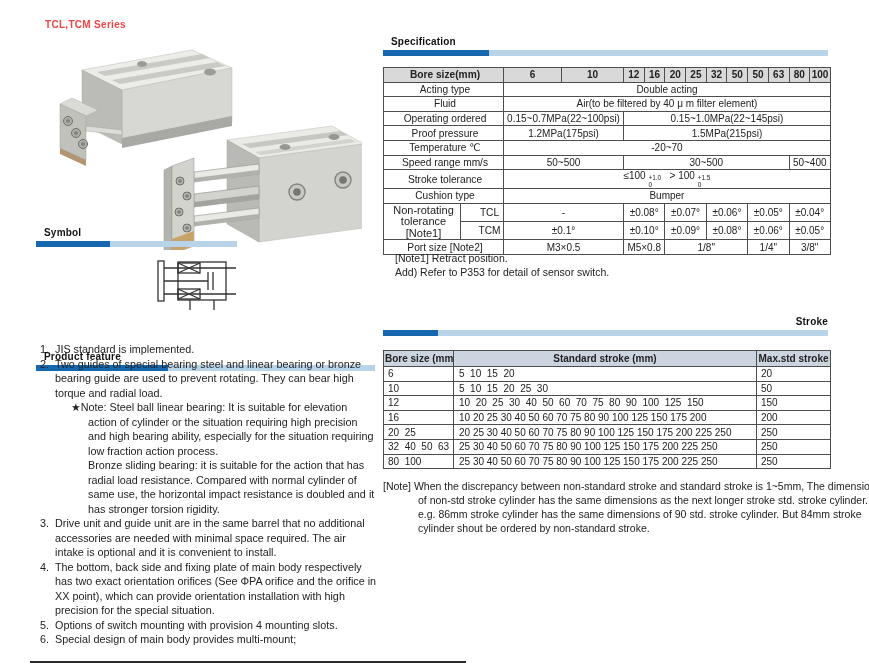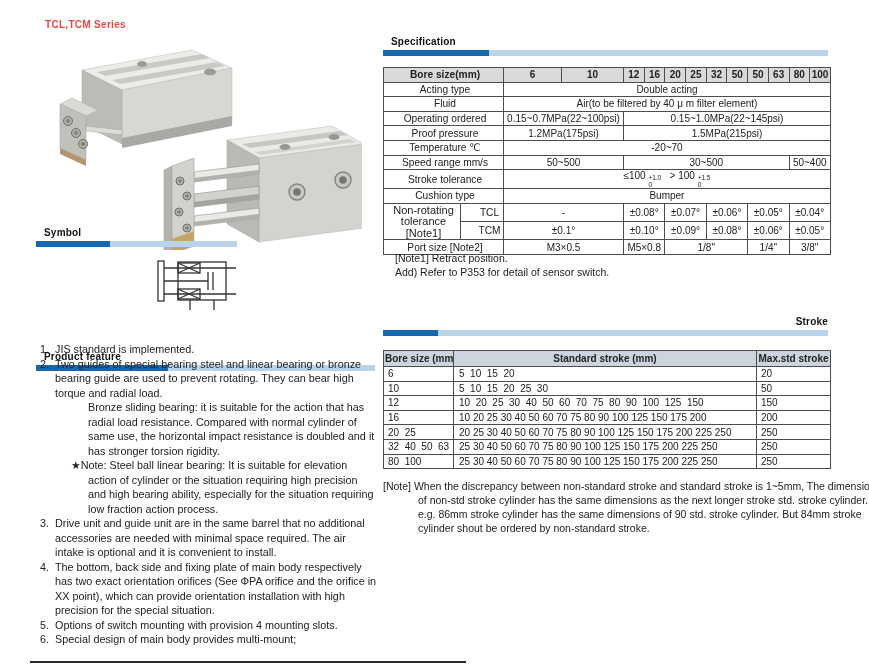--- a/index.html
+++ b/index.html
@@ -159,22 +159,22 @@
 
 <div id="features">
     <div class="fitem">
       <span class="fnum">1.</span>
       <span class="ftxt">JIS standard is implemented.</span>
     </div>
     <div class="fitem">
       <span class="fnum">2.</span>
       <span class="ftxt">Two guides of special bearing steel and linear bearing or bronze bearing guide are used to prevent rotating. They can bear high torque and radial load.</span>
     </div>
+    <div class="fitem note">★Note: Steel ball linear bearing: It is suitable for elevation action of cylinder or the situation requiring high precision and high bearing ability, especially for the situation requiring low fraction action process.</div>
     <div class="fitem note2">Bronze sliding bearing: it is suitable for the action that has radial load resistance. Compared with normal cylinder of same use, the horizontal impact resistance is doubled and it has stronger torsion rigidity.</div>
-    <div class="fitem note">★Note: Steel ball linear bearing: It is suitable for elevation action of cylinder or the situation requiring high precision and high bearing ability, especially for the situation requiring low fraction action process.</div>
     <div class="fitem">
       <span class="fnum">3.</span>
       <span class="ftxt">Drive unit and guide unit are in the same barrel that no additional accessories are needed with minimal space required. The air intake is optional and it is convenient to install.</span>
     </div>
     <div class="fitem">
       <span class="fnum">4.</span>
       <span class="ftxt">The bottom, back side and fixing plate of main body respectively has two exact orientation orifices (See ΦPA orifice and the orifice in XX point), which can provide orientation installation with high precision for the special situation.</span>
     </div>
     <div class="fitem">
       <span class="fnum">5.</span>

